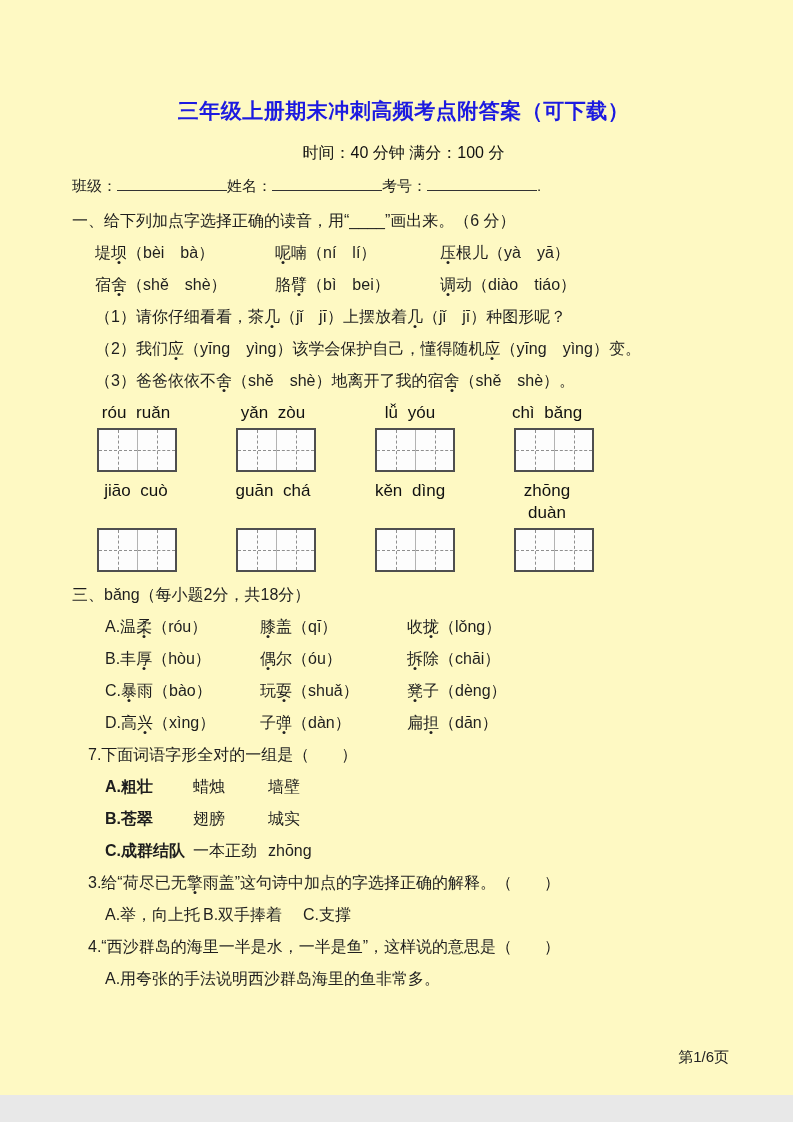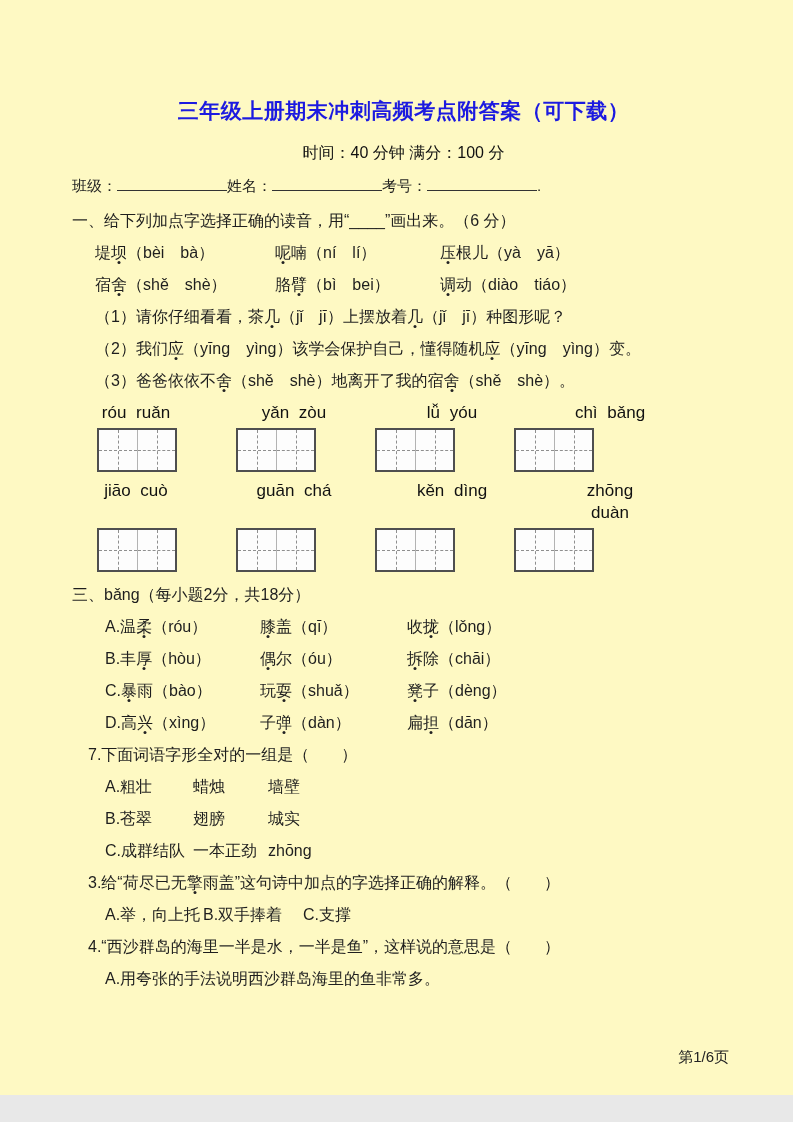--- a/index.html
+++ b/index.html
@@ -47,41 +47,41 @@
   .indent1 { margin-left:23px; }   
   .indent2 { margin-left:16px; }   
   .indent3 { margin-left:33px; }   
 
   .cols-s1 .c1 { width:180px; }
   .cols-s1 .c2 { width:165px; }
 
   .cols-q1 .c1 { width:155px; }
   .cols-q1 .c2 { width:147px; }
 
-  .cols-q2 .c1 { width:88px; }
+  .cols-q2 .c1 { width:88px;font-weight:bold; }
   .cols-q2 .c2 { width:75px; }
 
   .cols-q3 .c1 { width:98px; }
   .cols-q3 .c2 { width:100px; }
 
   
   .dw { position:relative; }
   .dw::after {
     content:"";
     position:absolute;
     left:50%; bottom:-3px;
     width:3px; height:3px;
     border-radius:50%;
     background:#222;
     transform:translateX(-50%);
   }
 
   
   .pinyin-row {
-    display:flex; gap:80px;
+    display:flex; gap:59px;
     margin-left:25px; margin-top:8px; margin-bottom:4px;
   }
   .pinyin-row span {
     display:inline-block; width:78px;
     text-align:center;
     font-size:17px; line-height:22px;
     word-spacing:5px;
     color:#111;
   }
   .grid-row { display:flex; gap:59px; margin-left:25px; margin-bottom:6px; }

